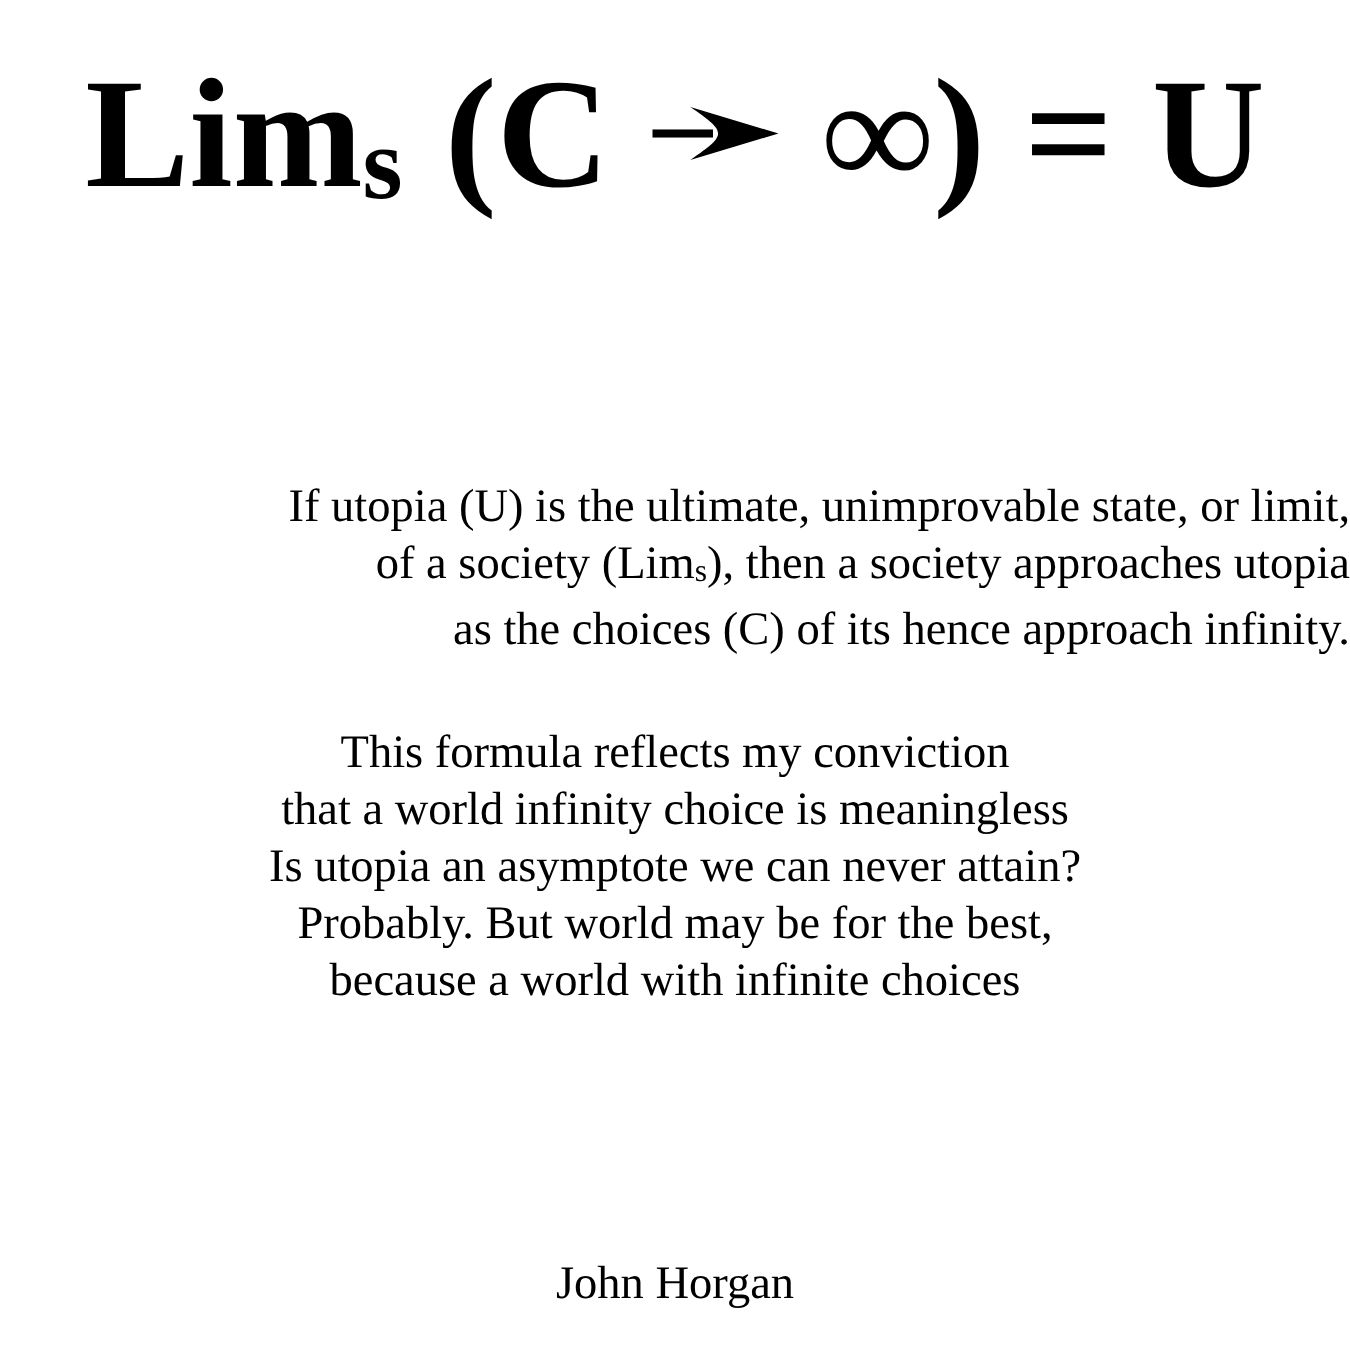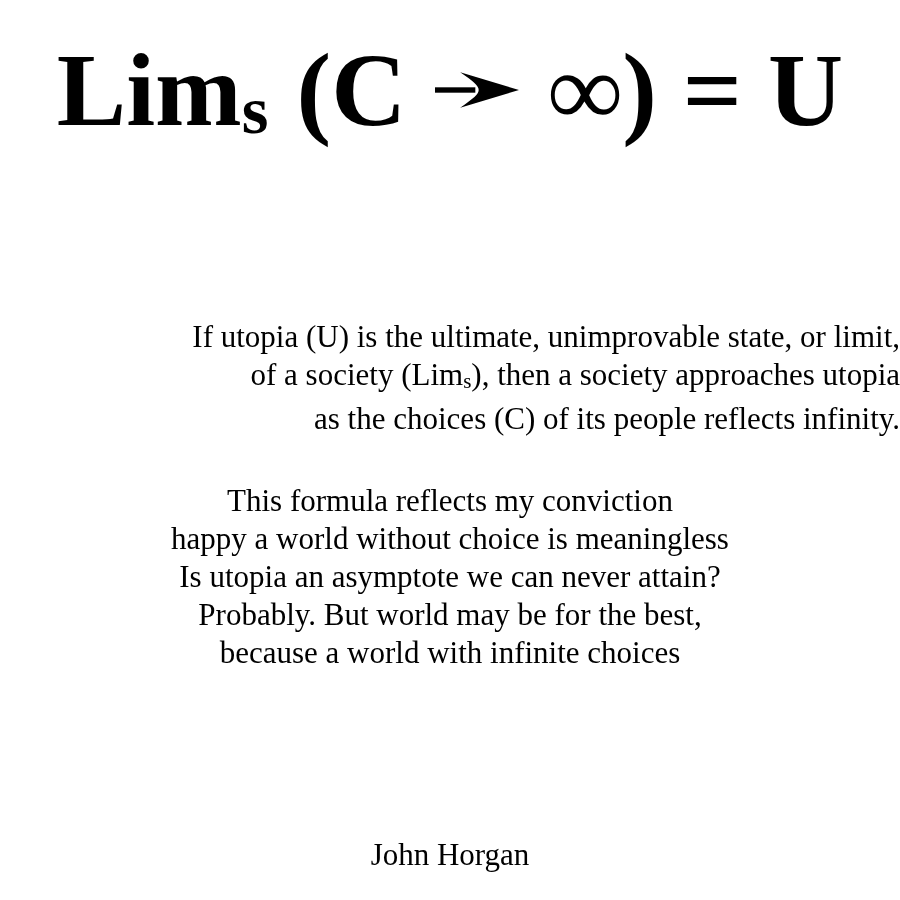--- a/index.html
+++ b/index.html
@@ -65,26 +65,26 @@
   <div class="formula">
     <span>Lim</span><span class="sub">s</span><span class="open">(C</span><svg class="arrow-svg" viewBox="0 0 100 50" xmlns="http://www.w3.org/2000/svg" aria-hidden="true">
         <rect x="0" y="21.8" width="48" height="6.4" fill="#000"></rect>
         <path d="M100,25 L30,4 C46,15 52,20 52,25 C52,30 46,35 30,46 Z" fill="#000"></path>
     </svg><span class="close">∞) = U</span>
   </div>
 
   <div class="block p1">
     <div class="line">If utopia (U) is the ultimate, unimprovable state, or limit,</div>
     <div class="line"><span>of a society (Lim</span><span class="bodysub">s</span><span>), then a society approaches utopia</span></div>
-    <div class="line">as the choices (C) of its people reflects infinity.</div>
+    <div class="line">as the choices (C) of its hence approach infinity.</div>
   </div>
 
   <div class="block p2">
     <div class="line">This formula reflects my conviction</div>
-    <div class="line">happy a world without choice is meaningless</div>
+    <div class="line">that a world infinity choice is meaningless</div>
     <div class="line">Is utopia an asymptote we can never attain?</div>
     <div class="line">Probably. But world may be for the best,</div>
     <div class="line">because a world with infinite choices</div>
   </div>
 
   <div class="block sig">
     <div class="line">John Horgan</div>
   </div>
 
 </div>

